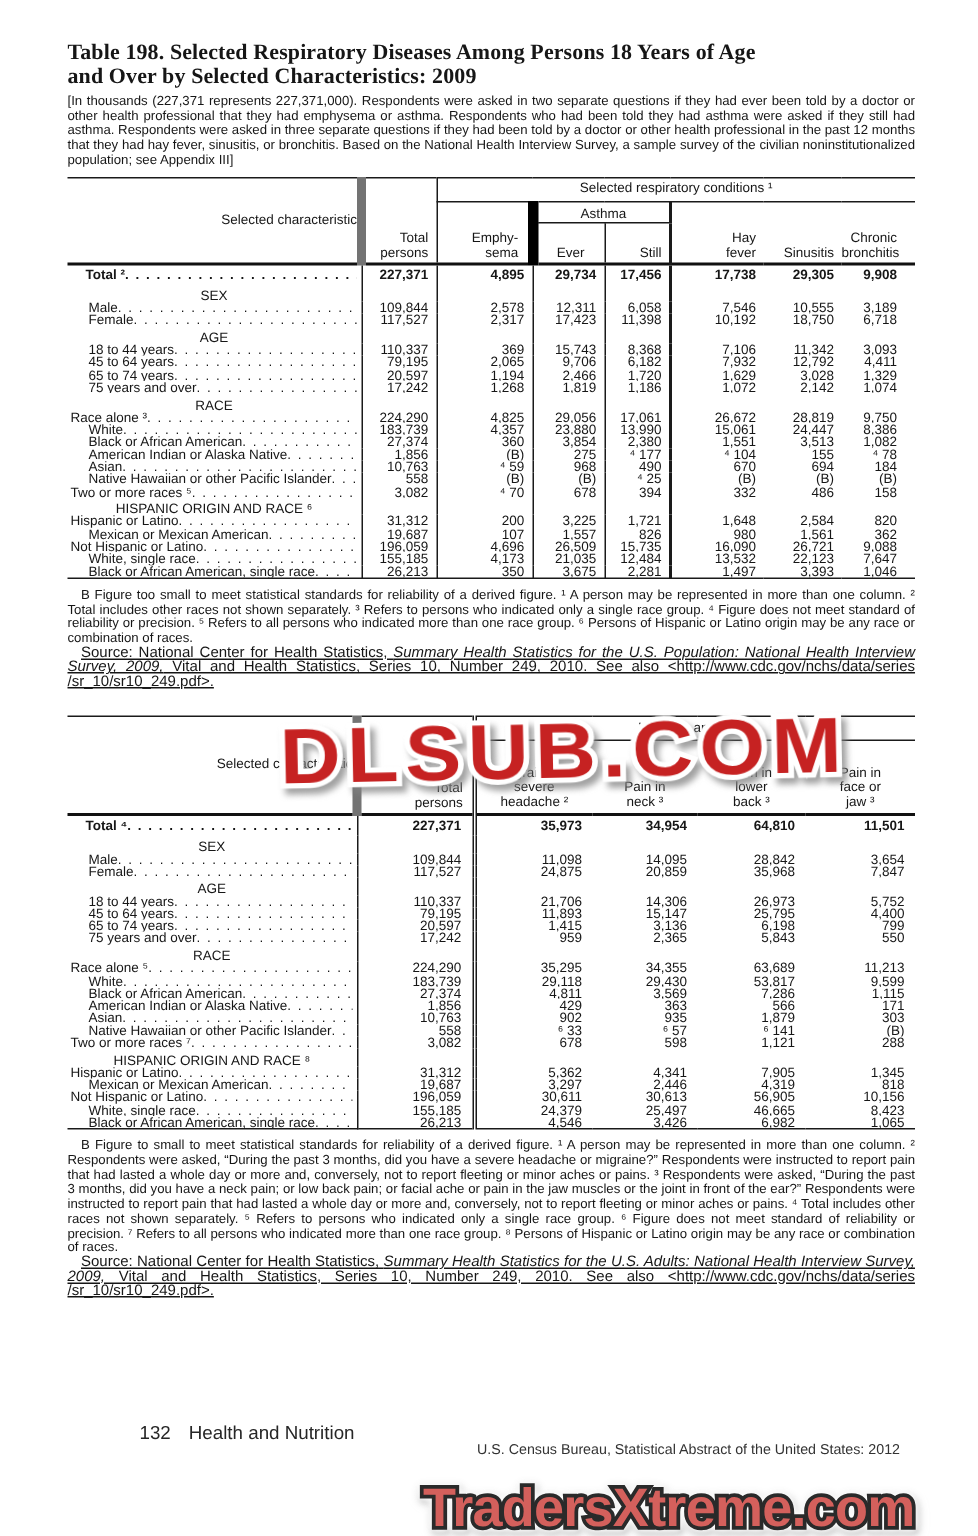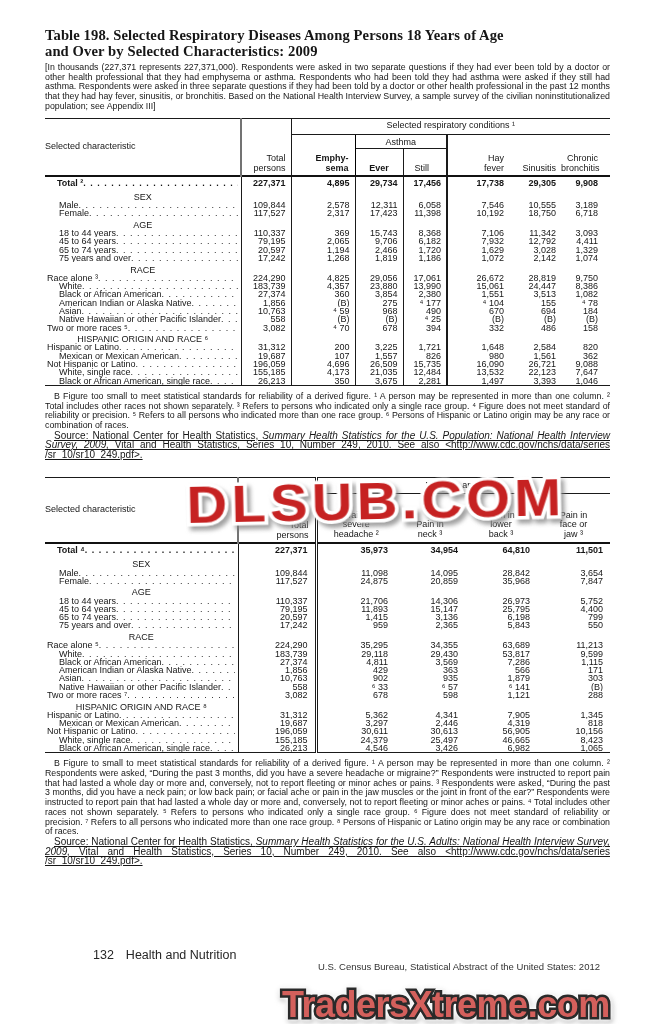--- a/index.html
+++ b/index.html
@@ -10,28 +10,28 @@
            font-size:14.6px;line-height:16px;white-space:pre-line;letter-spacing:.1px;}
   .note{margin:4px 0 0 0;font-size:8.8px;line-height:9.7px;text-align:justify;white-space:pre-line;}
   .fnote{margin:6px 0 0 0;font-size:8.8px;line-height:9.7px;text-align:justify;text-indent:9px;}
   .src{margin:0;font-size:10px;line-height:9.7px;text-align:justify;text-indent:9px;text-decoration:underline;}
   .src .it{font-style:italic;}
 
   table{border-collapse:collapse;table-layout:fixed;width:565px;margin-top:6px;
         border-top:1px solid #1a1a1a;}
   th,td{font-size:9px;font-weight:normal;padding:0;overflow:hidden;}
   thead th{line-height:9.8px;vertical-align:bottom;white-space:pre-line;}
-  .h-char{vertical-align:middle;text-align:left;border-right:2px solid #737373;}
+  .h-char{vertical-align:middle;text-align:right;border-right:6px solid #737373;}
   .h-total{text-align:right;padding-right:5px;padding-bottom:1px;border-right:1px solid #1a1a1a;}
   .h-group{text-align:center;height:15px;vertical-align:middle;border-bottom:1px solid #1a1a1a;}
   
-  .h-emph{text-align:right;padding-right:6px;border-right:1px solid #000000;padding-bottom:1px;font-weight:bold;}
+  .h-emph{text-align:right;padding-right:6px;border-right:7px solid #000000;padding-bottom:1px;}
   .h-asthma{text-align:center;height:13px;border-bottom:1px solid #1a1a1a;border-right:2px solid #1a1a1a;}
-  .h-ever{text-align:center;height:25px;border-right:1px solid #1a1a1a;padding-bottom:1px;font-weight:bold;}
-  .h-still{text-align:right;padding-right:17px;border-right:2px solid #1a1a1a;padding-bottom:1px;}
+  .h-ever{text-align:center;height:25px;border-right:1px solid #1a1a1a;padding-bottom:1px;}
+  .h-still{text-align:right;padding-right:5px;border-right:2px solid #1a1a1a;padding-bottom:1px;}
   .h-hay,.h-sin,.h-chronic{text-align:right;padding-right:5px;padding-bottom:1px;}
   .h-chronic{padding-right:12px;}
   
   .h-total2{text-align:right;padding-right:6px;padding-bottom:1px;border-right:3px double #1a1a1a;}
   .h-mig{text-align:center;height:46px;padding-bottom:2px;}
 
   tbody td{height:8.3px;line-height:8.3px;}
   tbody tr:first-child td{border-top:2px solid #111;}
   tbody tr:last-child td{border-bottom:1px solid #1a1a1a;}
   .total-row td{font-weight:bold;height:13px;}

